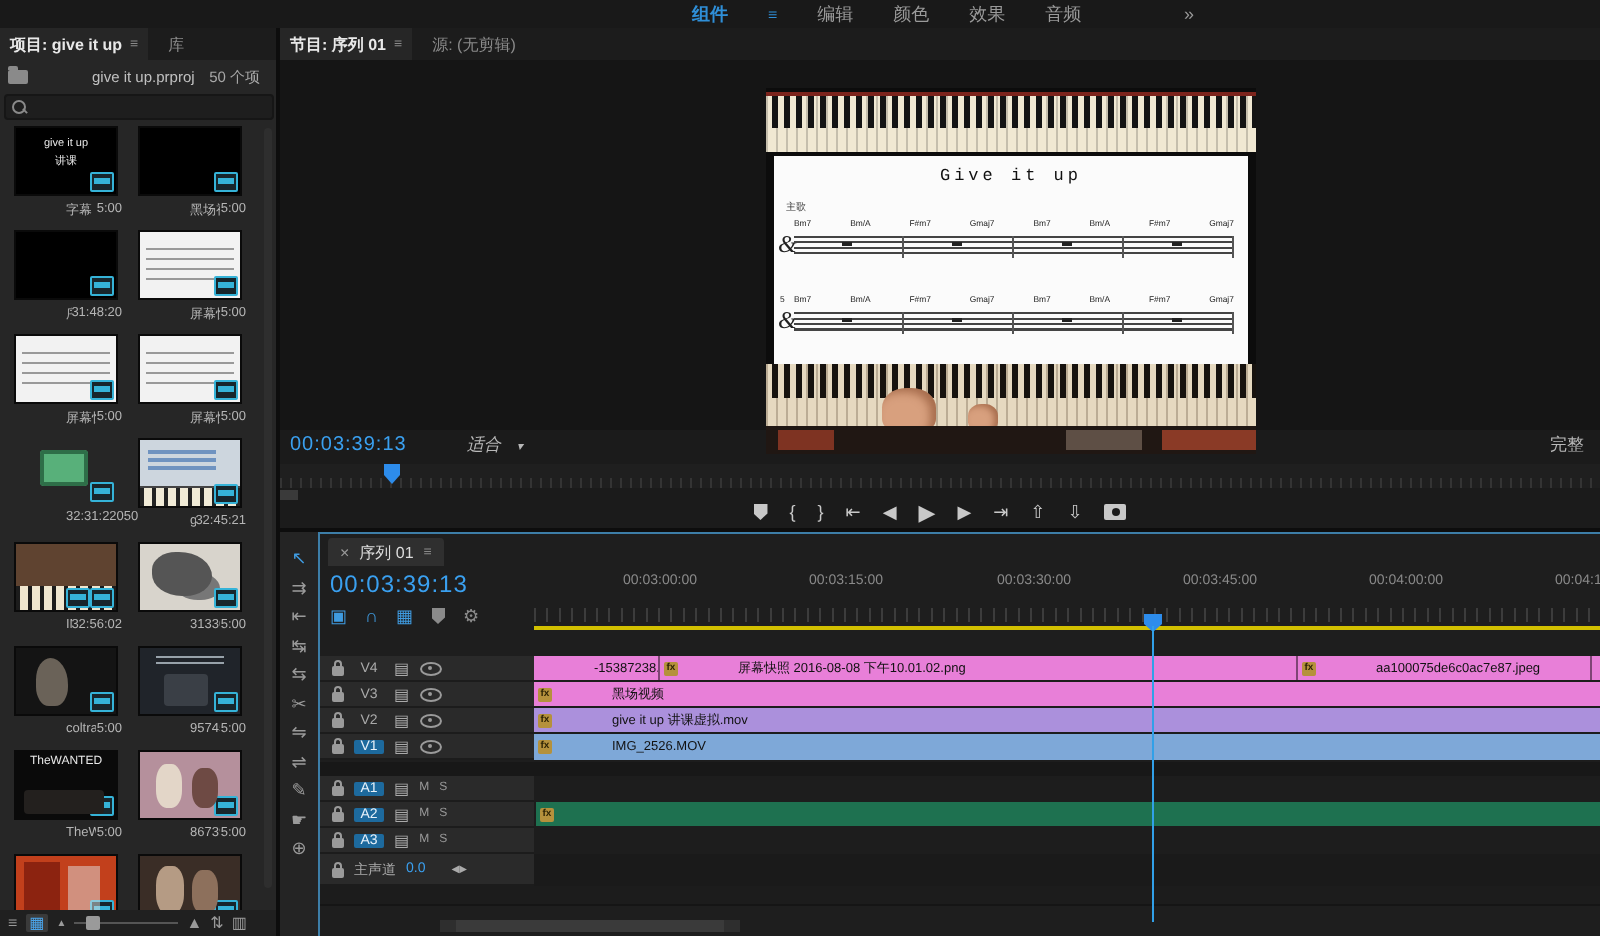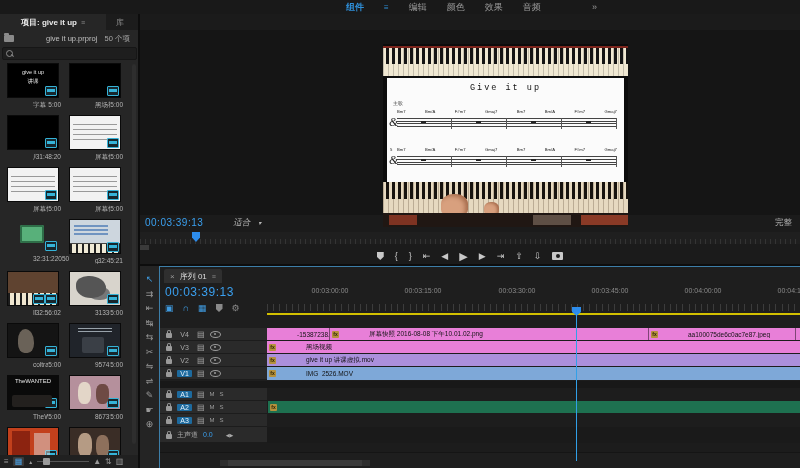--- a/index.html
+++ b/index.html
@@ -10,21 +10,21 @@
   
   #topbar{left:0;top:0;width:800px;height:14px;background:#191919;border-bottom:1px solid #060606;}
   .ws-tabs{left:346px;top:0;height:14px;display:flex;align-items:center;gap:20px;font-size:9px;color:#9a9a9a;}
   .ws-tab.active{color:#2f8fd8;font-weight:bold;}
   .ws-menu{color:#2f8fd8;font-size:8px;}
   .ws-overflow{left:592px;top:2px;font-size:9px;color:#9a9a9a;}
 
   
   #project{left:0;top:14px;width:138px;height:454px;background:#262626;}
   .pp-tabs{left:0;top:0;width:138px;height:16px;background:#1c1c1c;display:flex;align-items:center;font-size:8px;}
-  .pp-tab-active{background:#262626;height:16px;display:flex;align-items:center;padding:0 21px;color:#e8e8e8;font-weight:bold;gap:4px;}
+  .pp-tab-active{background:#262626;height:16px;display:flex;align-items:center;padding:0 5px;color:#e8e8e8;font-weight:bold;gap:4px;}
   .pp-tab-idle{padding:0 10px;color:#8a8a8a;}
   .pp-filerow{left:0;top:18px;width:138px;height:13px;display:flex;align-items:center;font-size:7.5px;color:#c0c0c0;gap:4px;padding-left:4px;box-sizing:border-box;}
   .folder{width:10px;height:7px;background:#8a8a8a;border-radius:1px;position:relative;flex:0 0 auto;}
   .folder::before{content:"";position:absolute;left:0;top:-2px;width:5px;height:2px;background:#8a8a8a;border-radius:1px 1px 0 0;}
   .pp-count{margin-left:auto;padding-right:8px;color:#a8a8a8;}
   .pp-search{left:2px;top:33px;width:130px;height:11px;background:#1e1e1e;border:1px solid #161616;border-radius:2px;display:flex;align-items:center;padding-left:3px;}
   .mag{width:5px;height:5px;border:1px solid #8a8a8a;border-radius:50%;position:relative;}
   .mag::after{content:"";position:absolute;left:4px;top:4px;width:3px;height:1px;background:#8a8a8a;transform:rotate(45deg);}
   .cell{width:58px;height:50px;}
   .thumb{position:relative;width:50px;height:33px;margin:0 auto;background:#000;border:1px solid #0a0a0a;overflow:hidden;}
@@ -344,20 +344,27 @@
         </span>
       <span style="font-size:8px;">▲</span>
       <span>⇅</span>
       <span>▥</span>
     </div>
   </div>
 
   <div class="abs gap-col"></div>
 
   <div class="abs" id="monitor">
+    <div class="abs mon-tabs">
+      <span class="pp-tab-active">
+        <span>节目: 序列 01</span>
+        <span style="color:#8a8a8a;font-size:7px;">≡</span>
+      </span>
+      <span class="pp-tab-idle">源: (无剪辑)</span>
+    </div>
 
     <div class="abs mon-video-area">
       <div class="abs" id="video">
         <div class="abs felt"></div>
         <div class="abs keysA"></div>
         <div class="abs sheet">
           <div class="abs sheet-title">Give it up</div>
           <div class="abs sec-label">主歌</div>
           <div class="abs chordrow">
             <span>Bm7</span>

